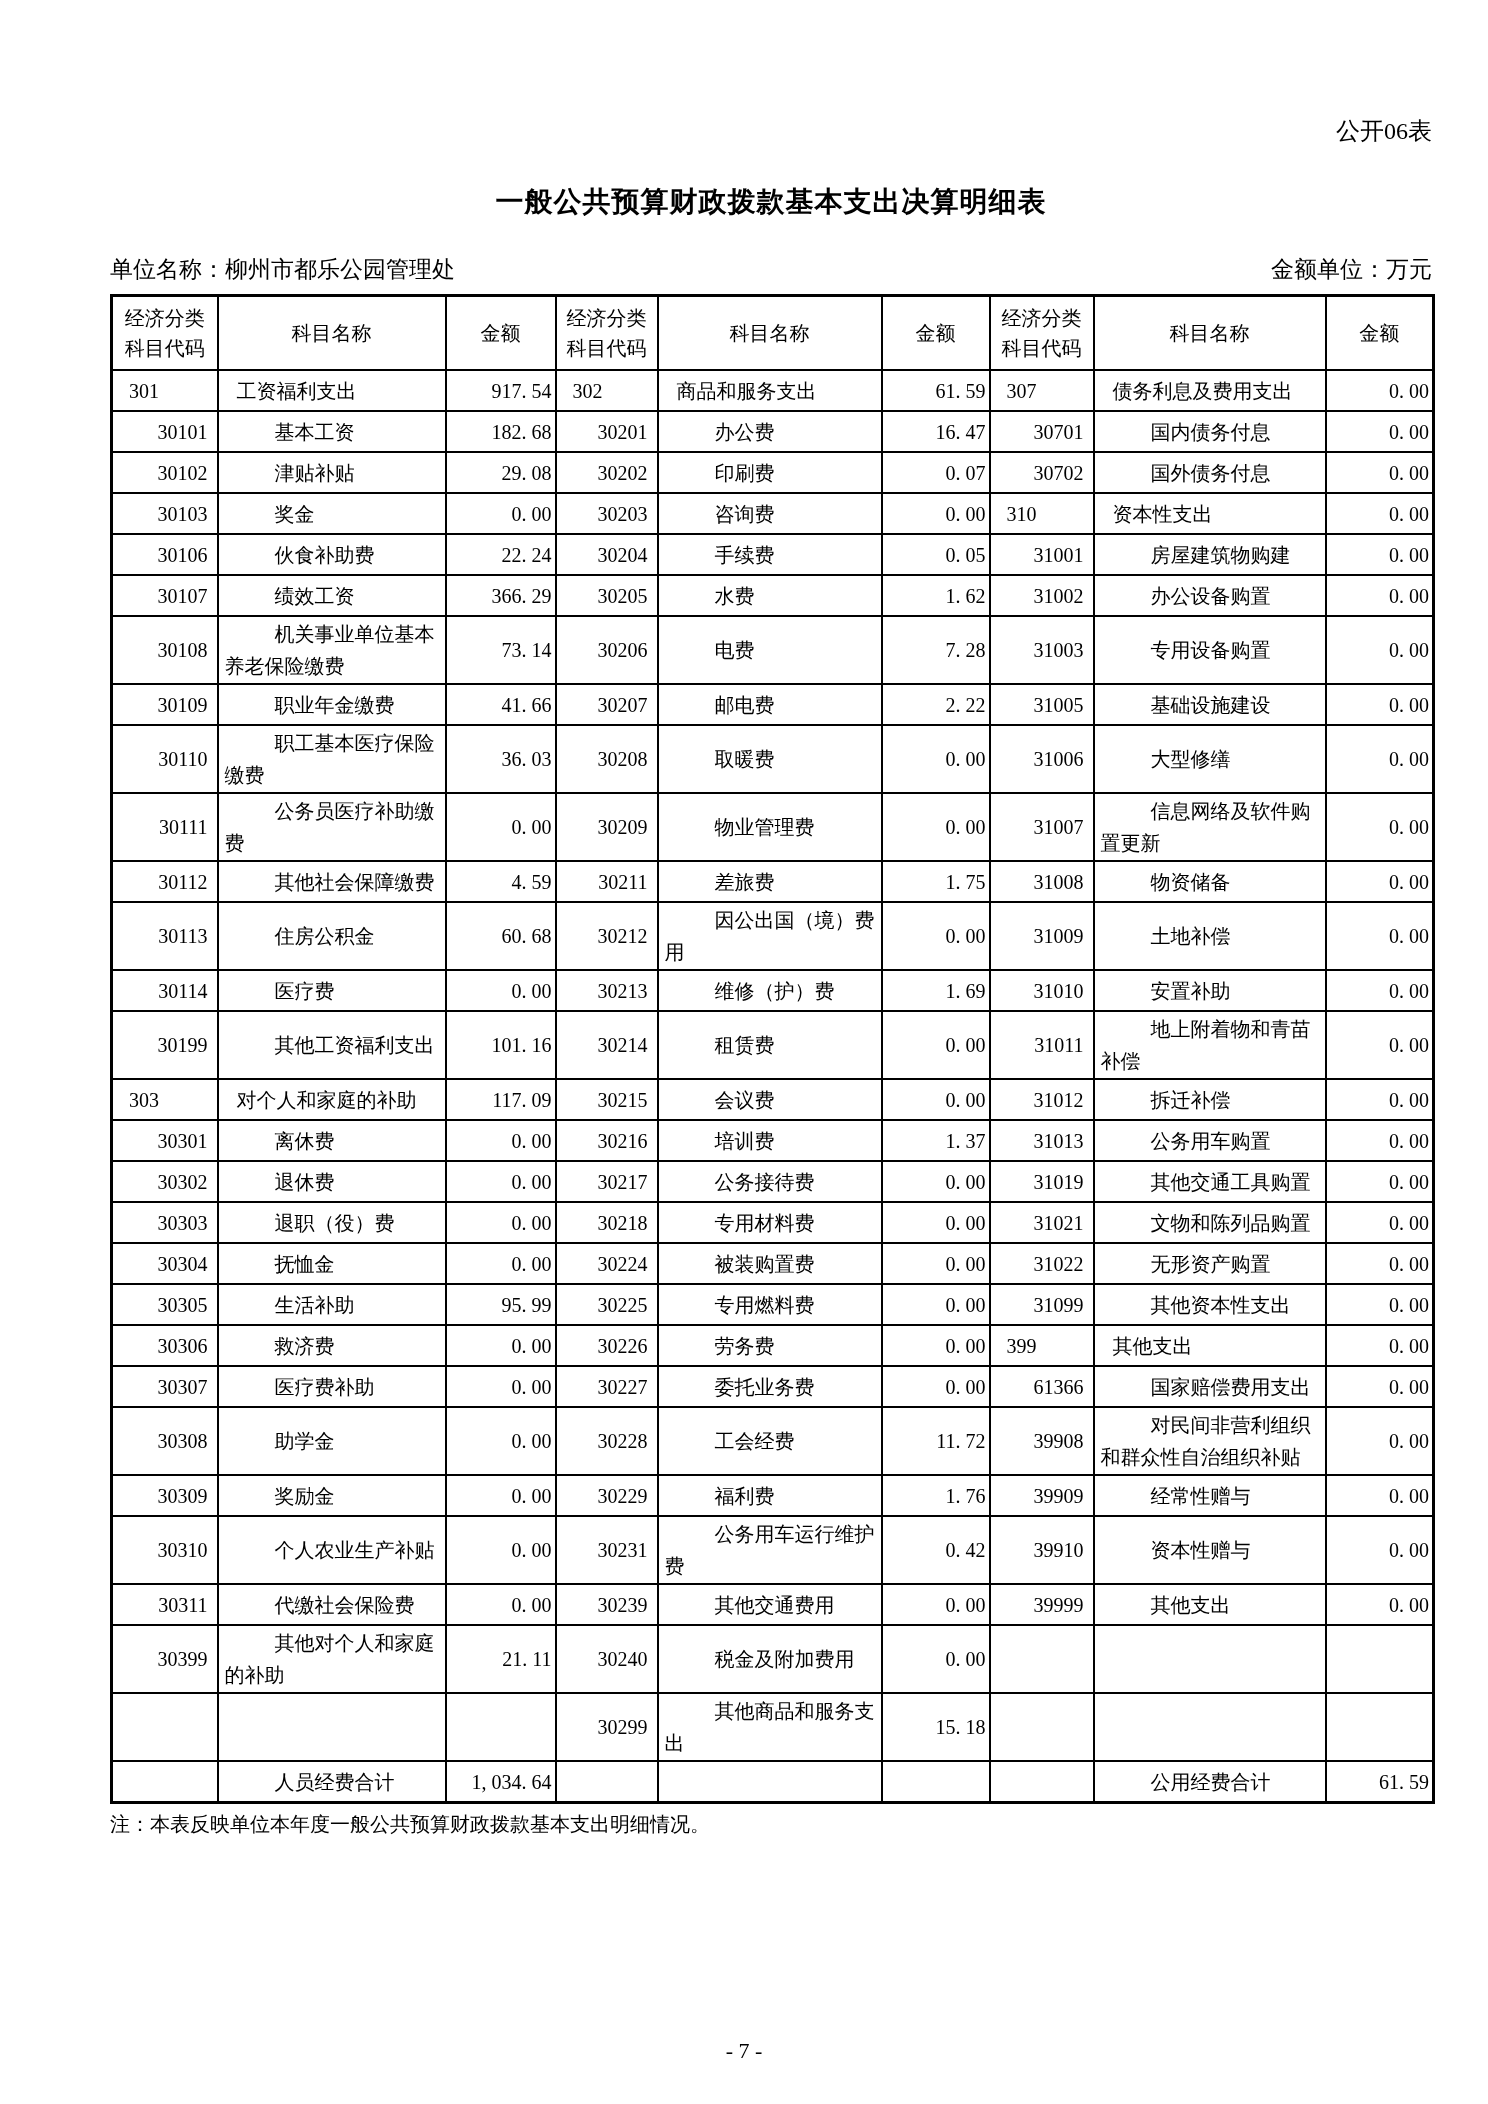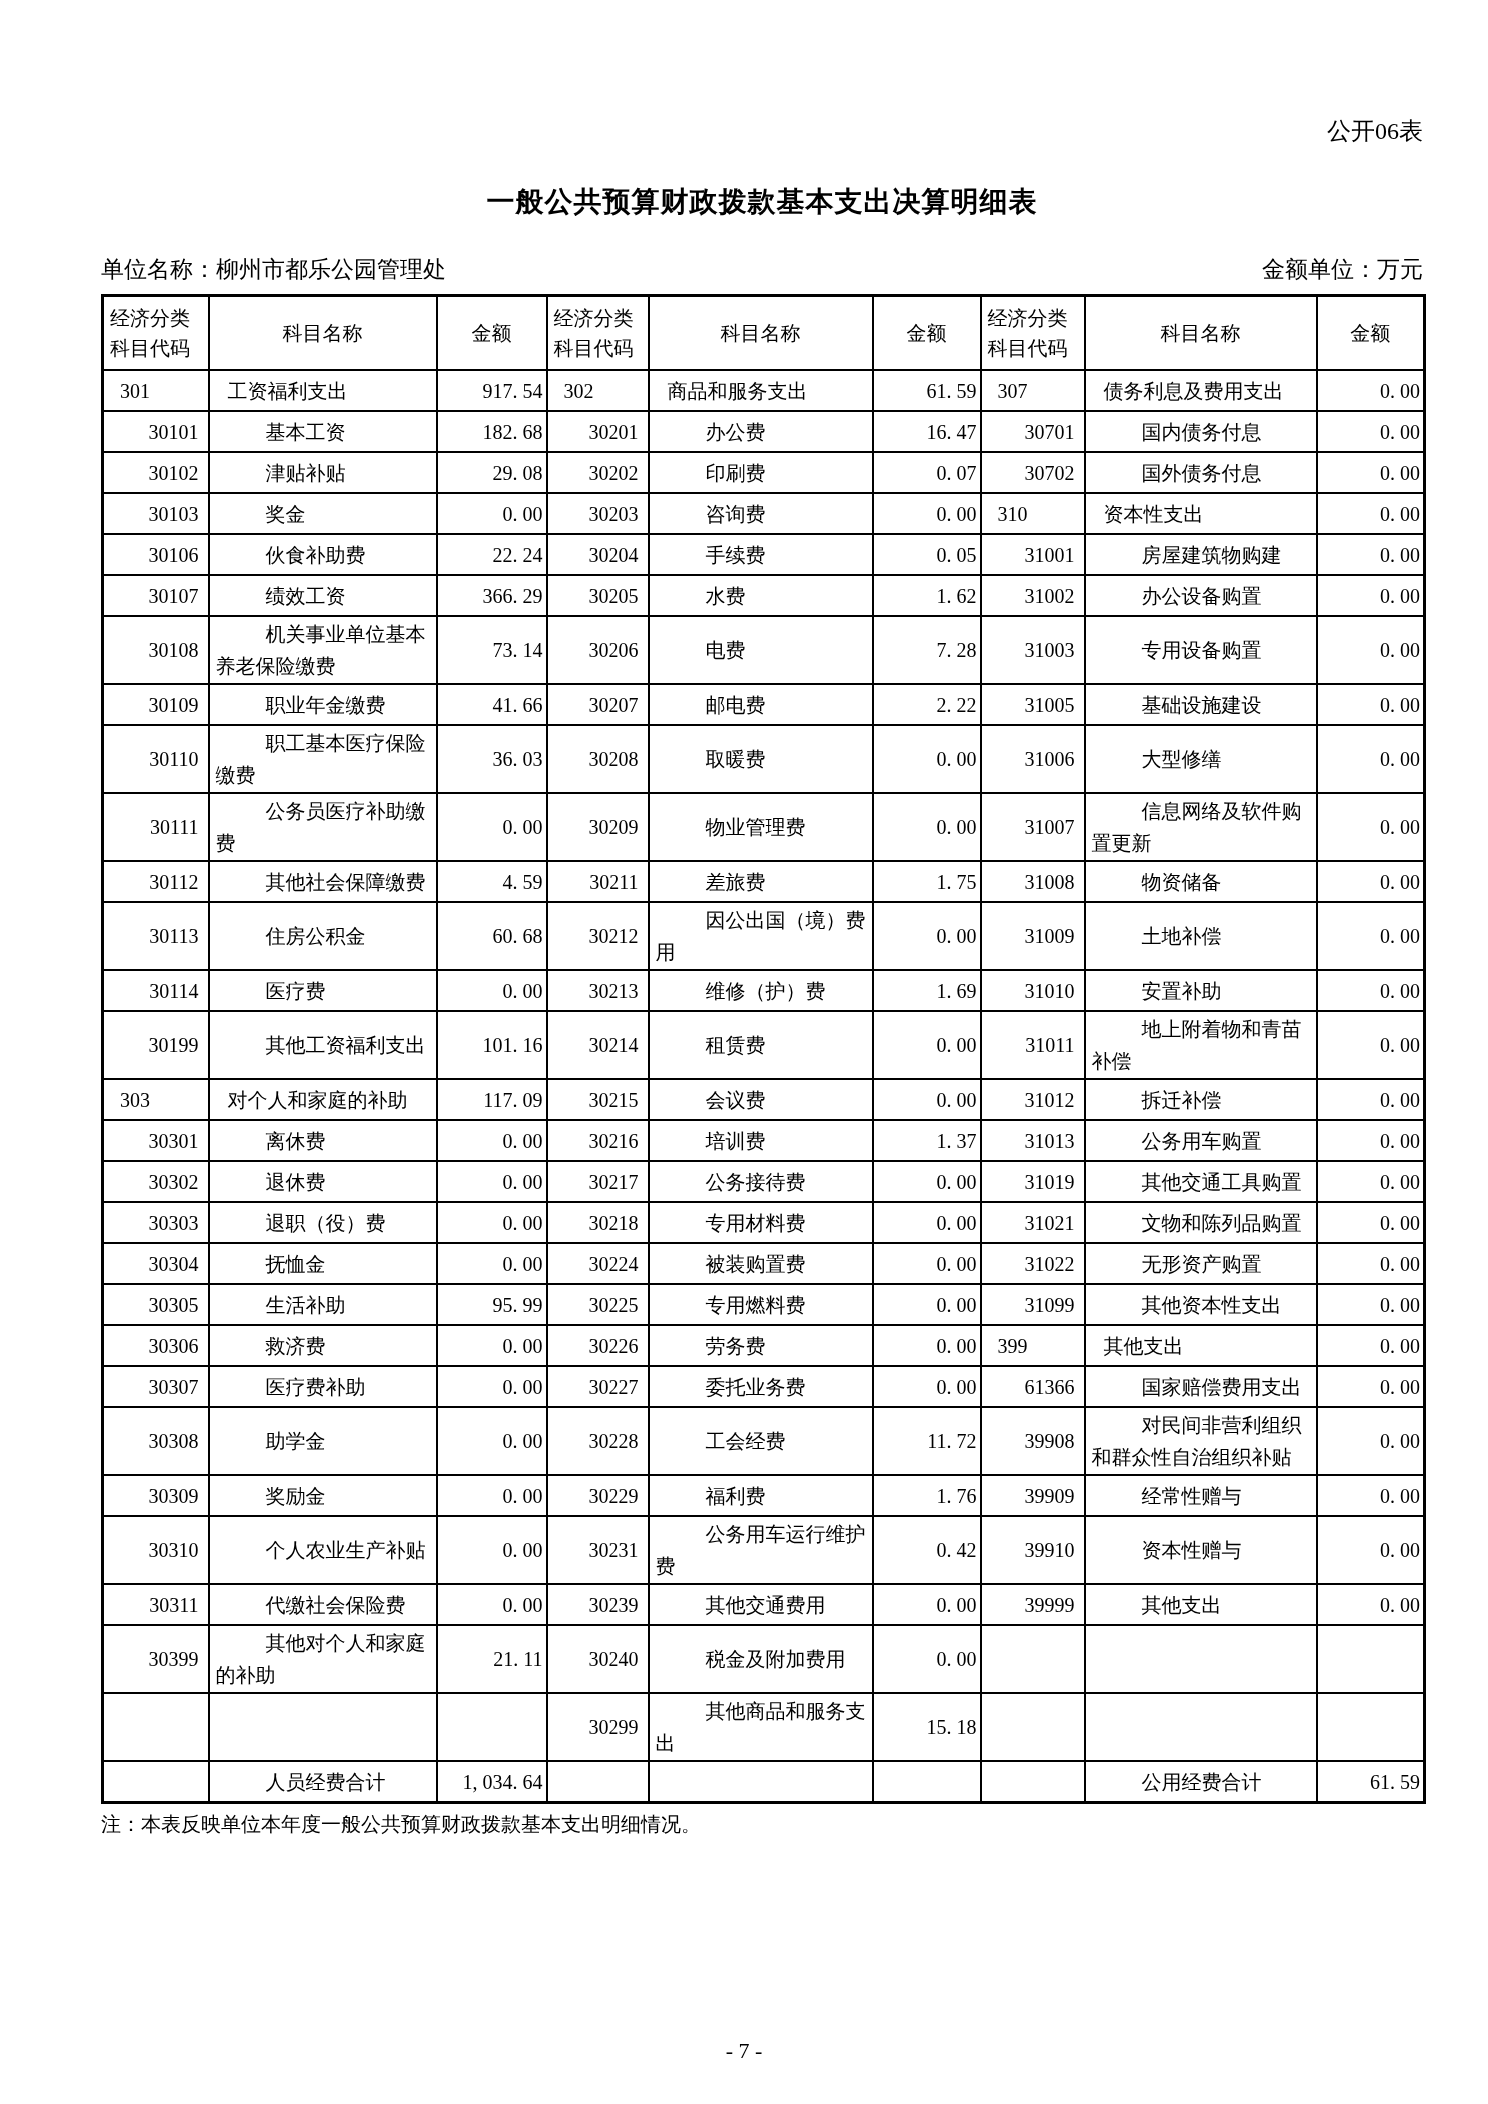--- a/index.html
+++ b/index.html
@@ -2,21 +2,21 @@
 <html><head>
 <meta charset="utf-8">
 <style>
   html,body { margin:0; padding:0; }
   body {
     width:1488px; height:2104px;
     background:#ffffff; color:#000;
     font-family:"Liberation Serif","DejaVu Serif",serif;
     position:relative; overflow:hidden;
   }
-  .content { position:absolute; left:101px; top:0; width:1322px; }
+  .content { position:absolute; left:110px; top:0; width:1322px; }
   .doc-label { padding-top:114px; text-align:right; font-size:24px; line-height:34px; }
   .page-title {
     margin-top:34px; text-align:center;
     font-family:"Liberation Sans","DejaVu Sans",sans-serif;
     font-weight:bold; font-size:28px; line-height:40px;
     letter-spacing:1px;
   }
   .meta-row {
     margin-top:32px; display:flex; justify-content:space-between; align-items:center;
     font-size:23px; line-height:32px;
@@ -30,21 +30,21 @@
     border:2px solid #000;
     font-size:20px; line-height:32px;
     vertical-align:middle;
     padding:1px 6px;
     overflow:hidden;
     font-weight:normal;
     word-break:break-all;
   }
   .budget th { height:70px; line-height:30px; }
   .budget td { height:37px; }
-  .th-code { text-align:left; padding-left:8px; white-space:pre-line; }
+  .th-code { text-align:center; padding-left:8px; white-space:pre-line; }
   .th-name, .th-amount { text-align:center; }
   td.code { text-align:left; }
   td.code.top { padding-left:16px; }
   td.code.sub { text-align:right; padding-right:9px; }
   td.name { text-align:left; }
   td.name.top { text-indent:12px; }
   td.name.sub, td.name.total { text-indent:50px; }
   td.amount { text-align:right; padding-right:3px; white-space:nowrap; }
   .note { margin-top:5px; font-size:20px; line-height:30px; text-align:left; }
   .page-footer {

